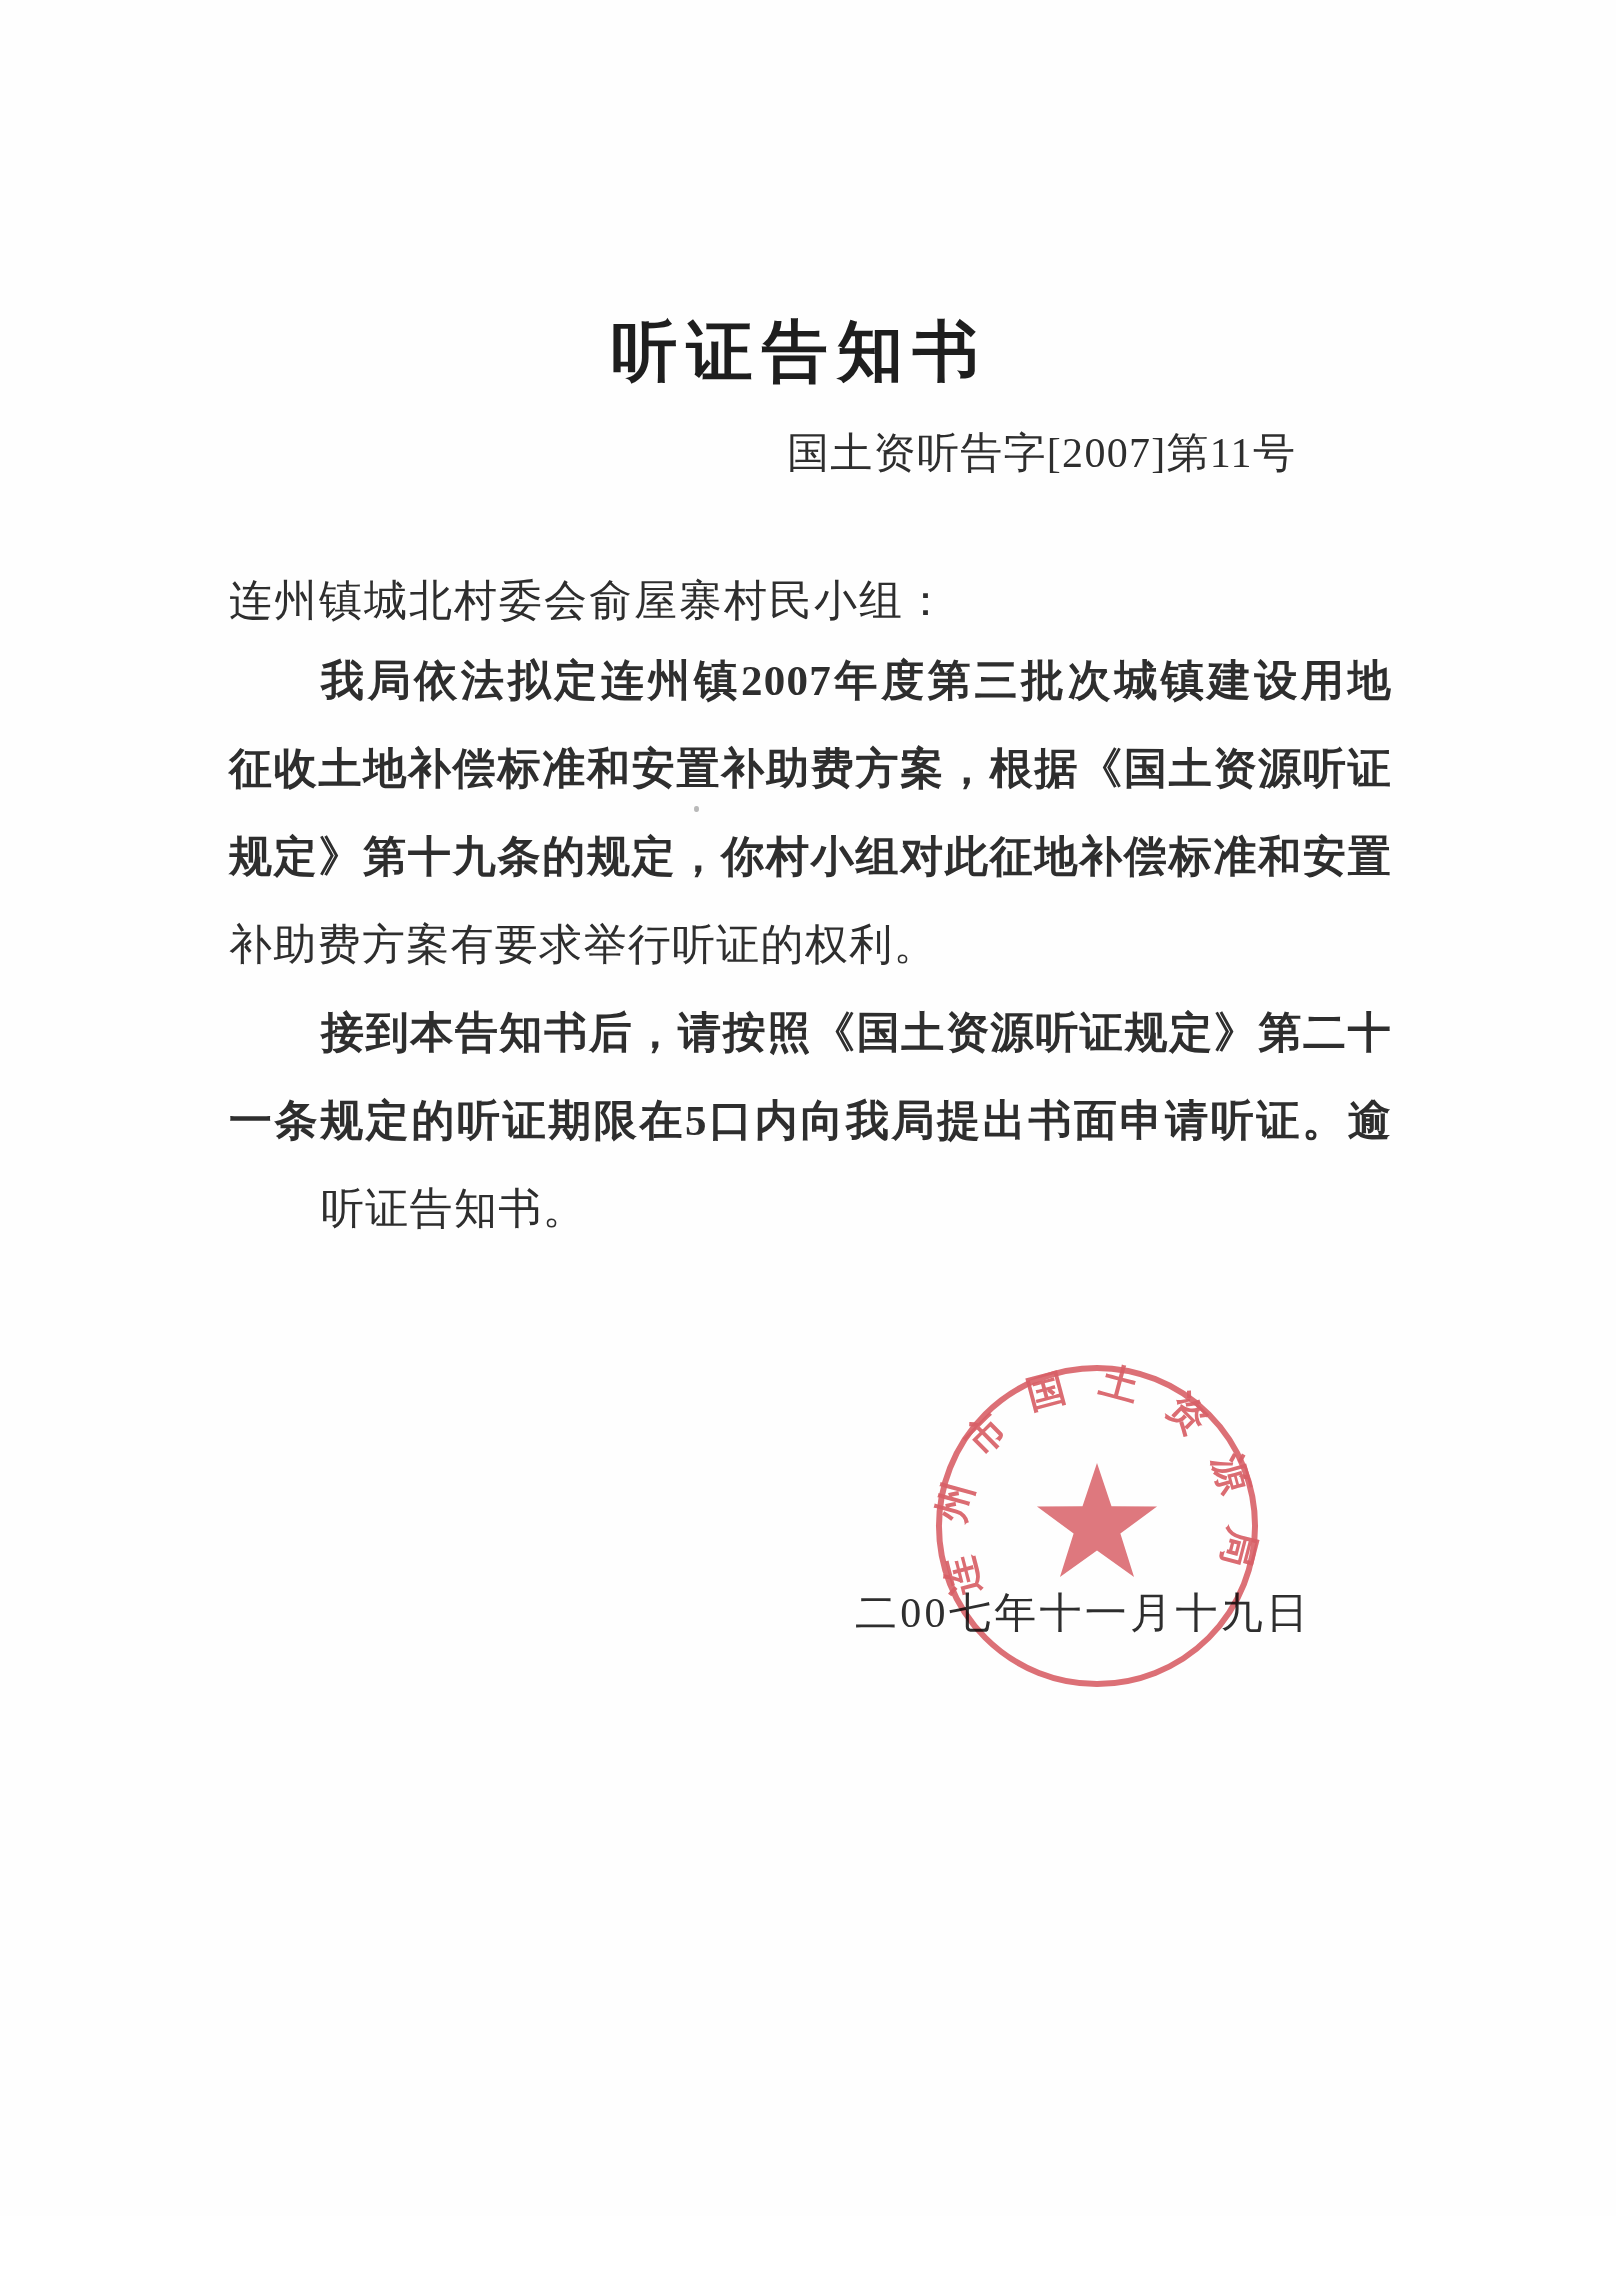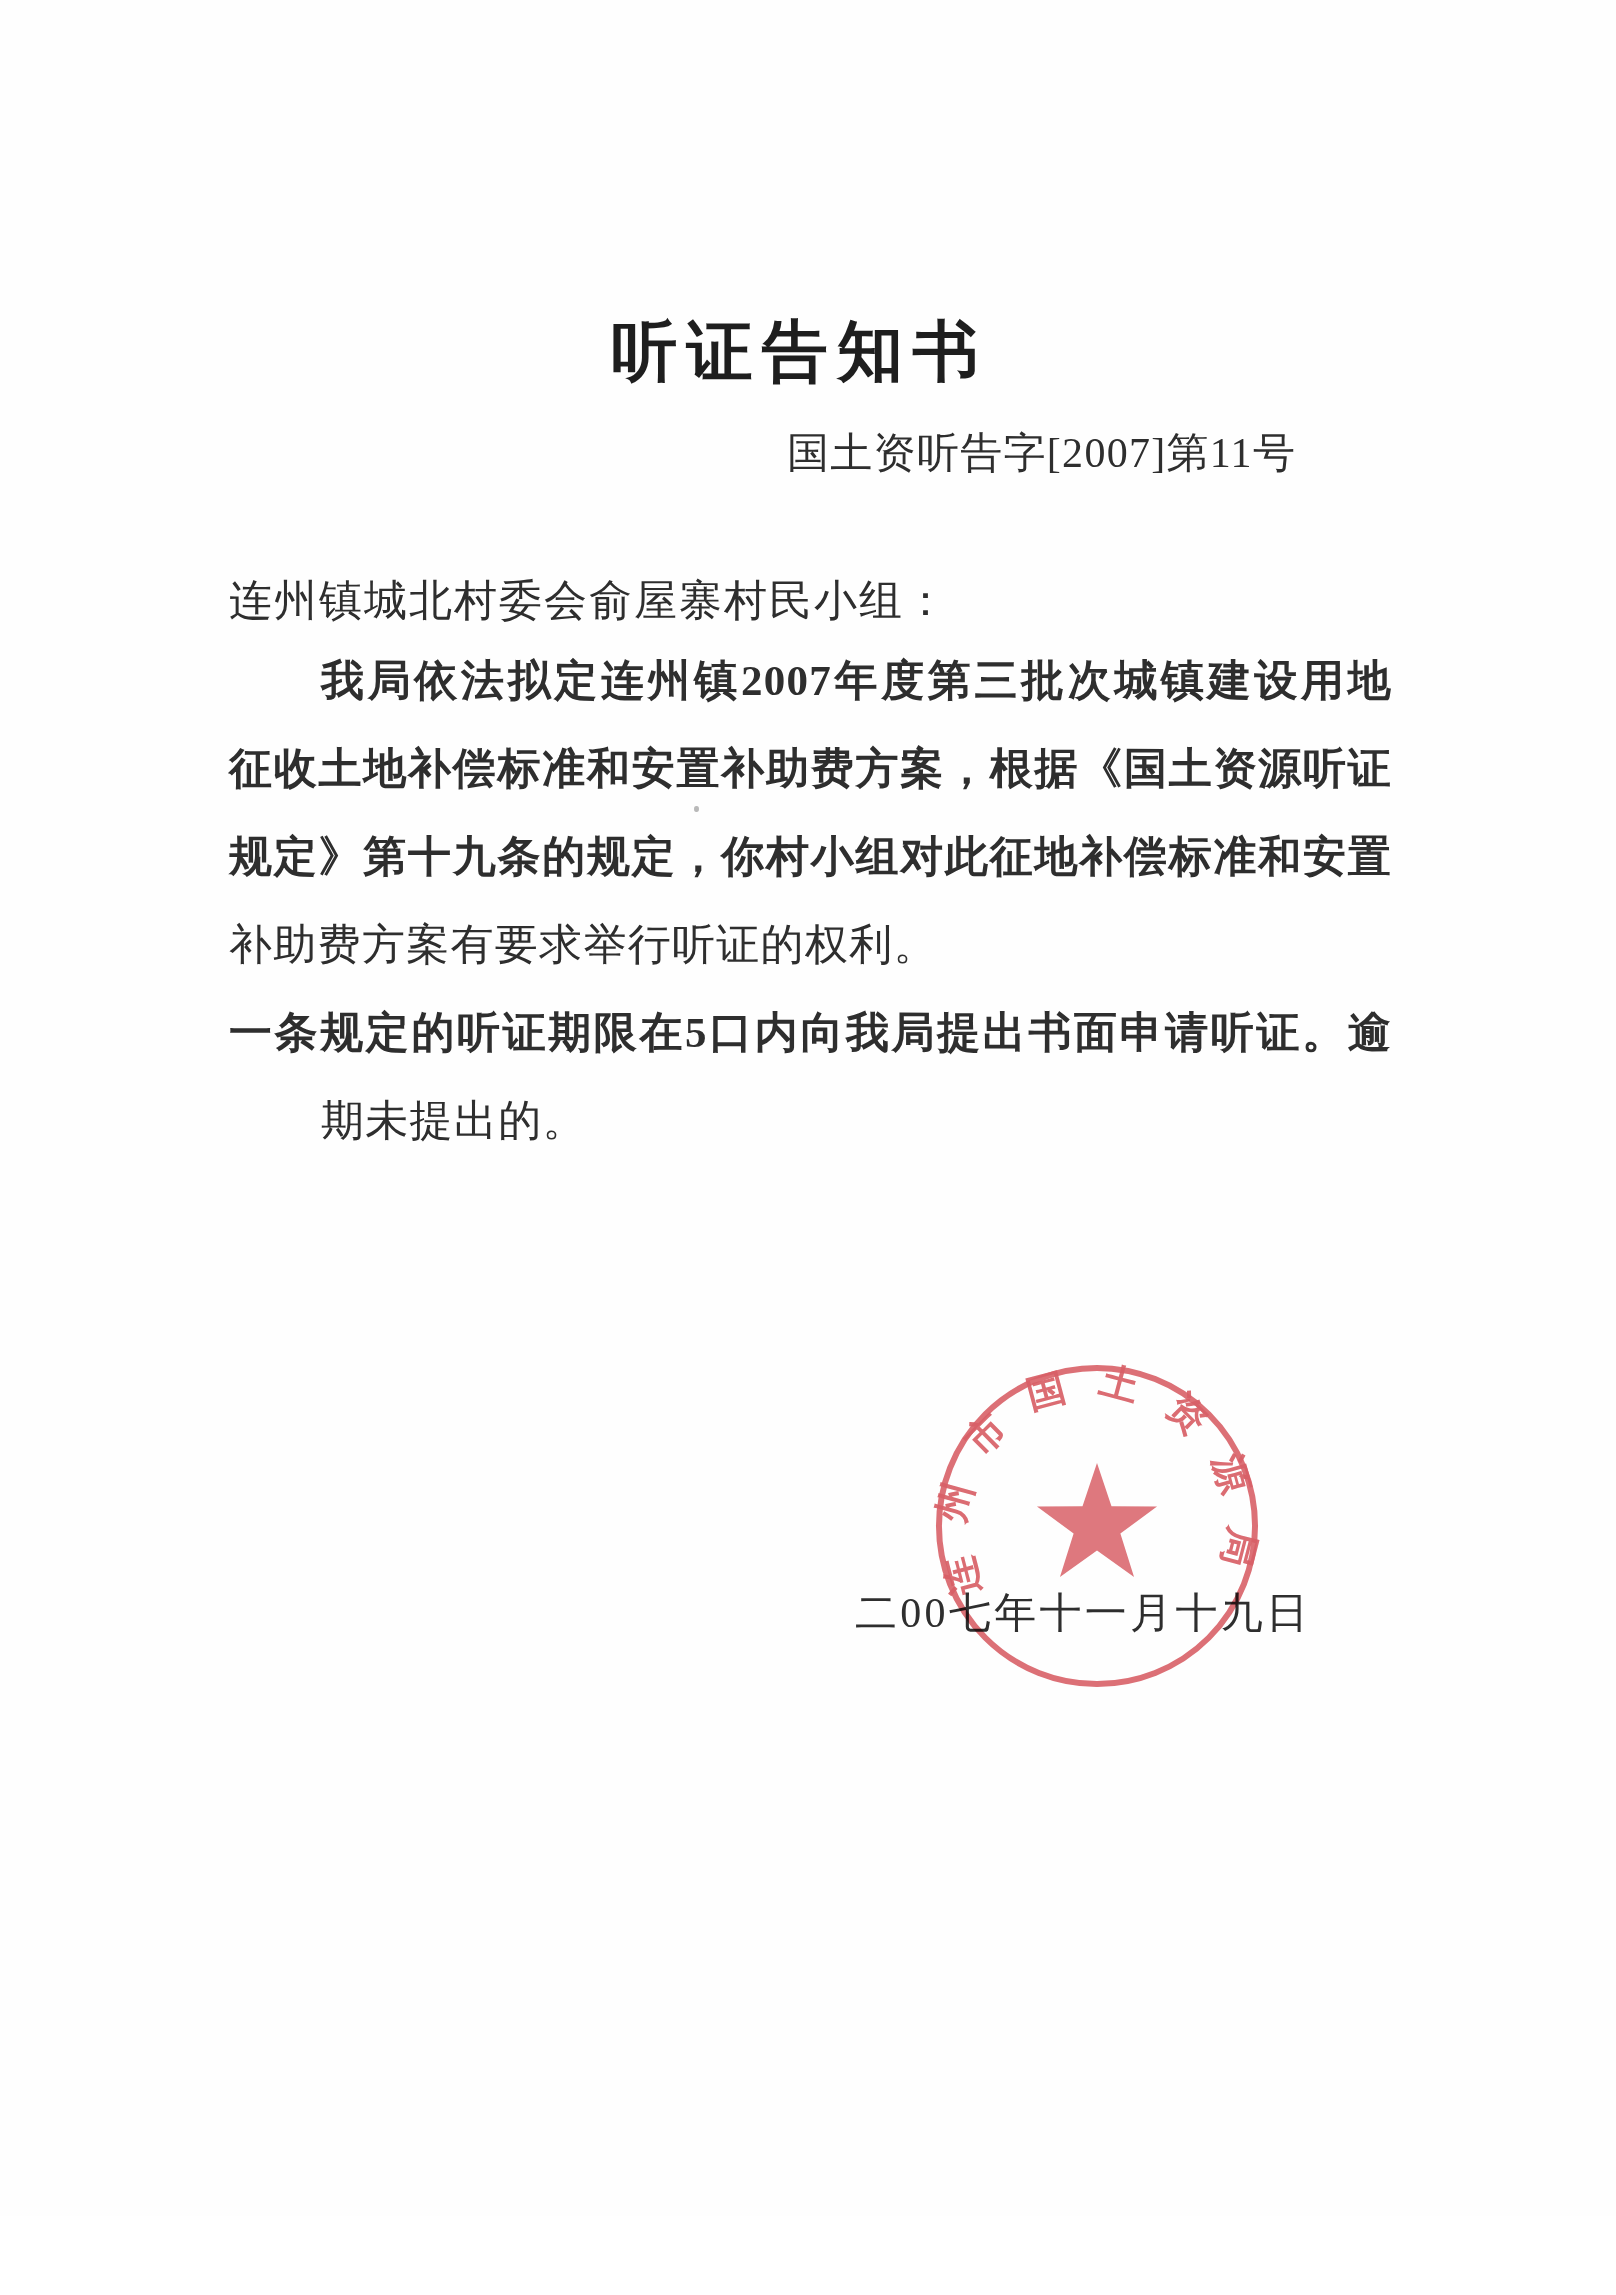--- a/index.html
+++ b/index.html
@@ -121,22 +121,23 @@
 
   <div class="doc-number">国土资听告字[2007]第11号</div>
 
   <div class="addressee">连州镇城北村委会俞屋寨村民小组：</div>
 
   <div class="body-text">
     <p class="line indent full">我局依法拟定连州镇2007年度第三批次城镇建设用地</p>
     <p class="line full">征收土地补偿标准和安置补助费方案，根据《国土资源听证</p>
     <p class="line full">规定》第十九条的规定，你村小组对此征地补偿标准和安置</p>
     <p class="line">补助费方案有要求举行听证的权利。</p>
+    <p class="line indent full">接到本告知书后，请按照《国土资源听证规定》第二十</p>
     <p class="line full">一条规定的听证期限在5口内向我局提出书面申请听证。逾</p>
-    <p class="line indent">期未提出的。</p>
+    <p class="line indent">听证告知书。</p>
   </div>
 
   <div class="artifact-dot"></div>
 
   <div class="date-line">二00七年十一月十九日</div>
 
   <svg class="seal" viewBox="0 0 500 500" xmlns="http://www.w3.org/2000/svg">
     <defs>
       <path id="sealArc" d="M 72.4 332.8 A 196 196 0 1 1 427.6 332.8" fill="none"></path>
     </defs>

